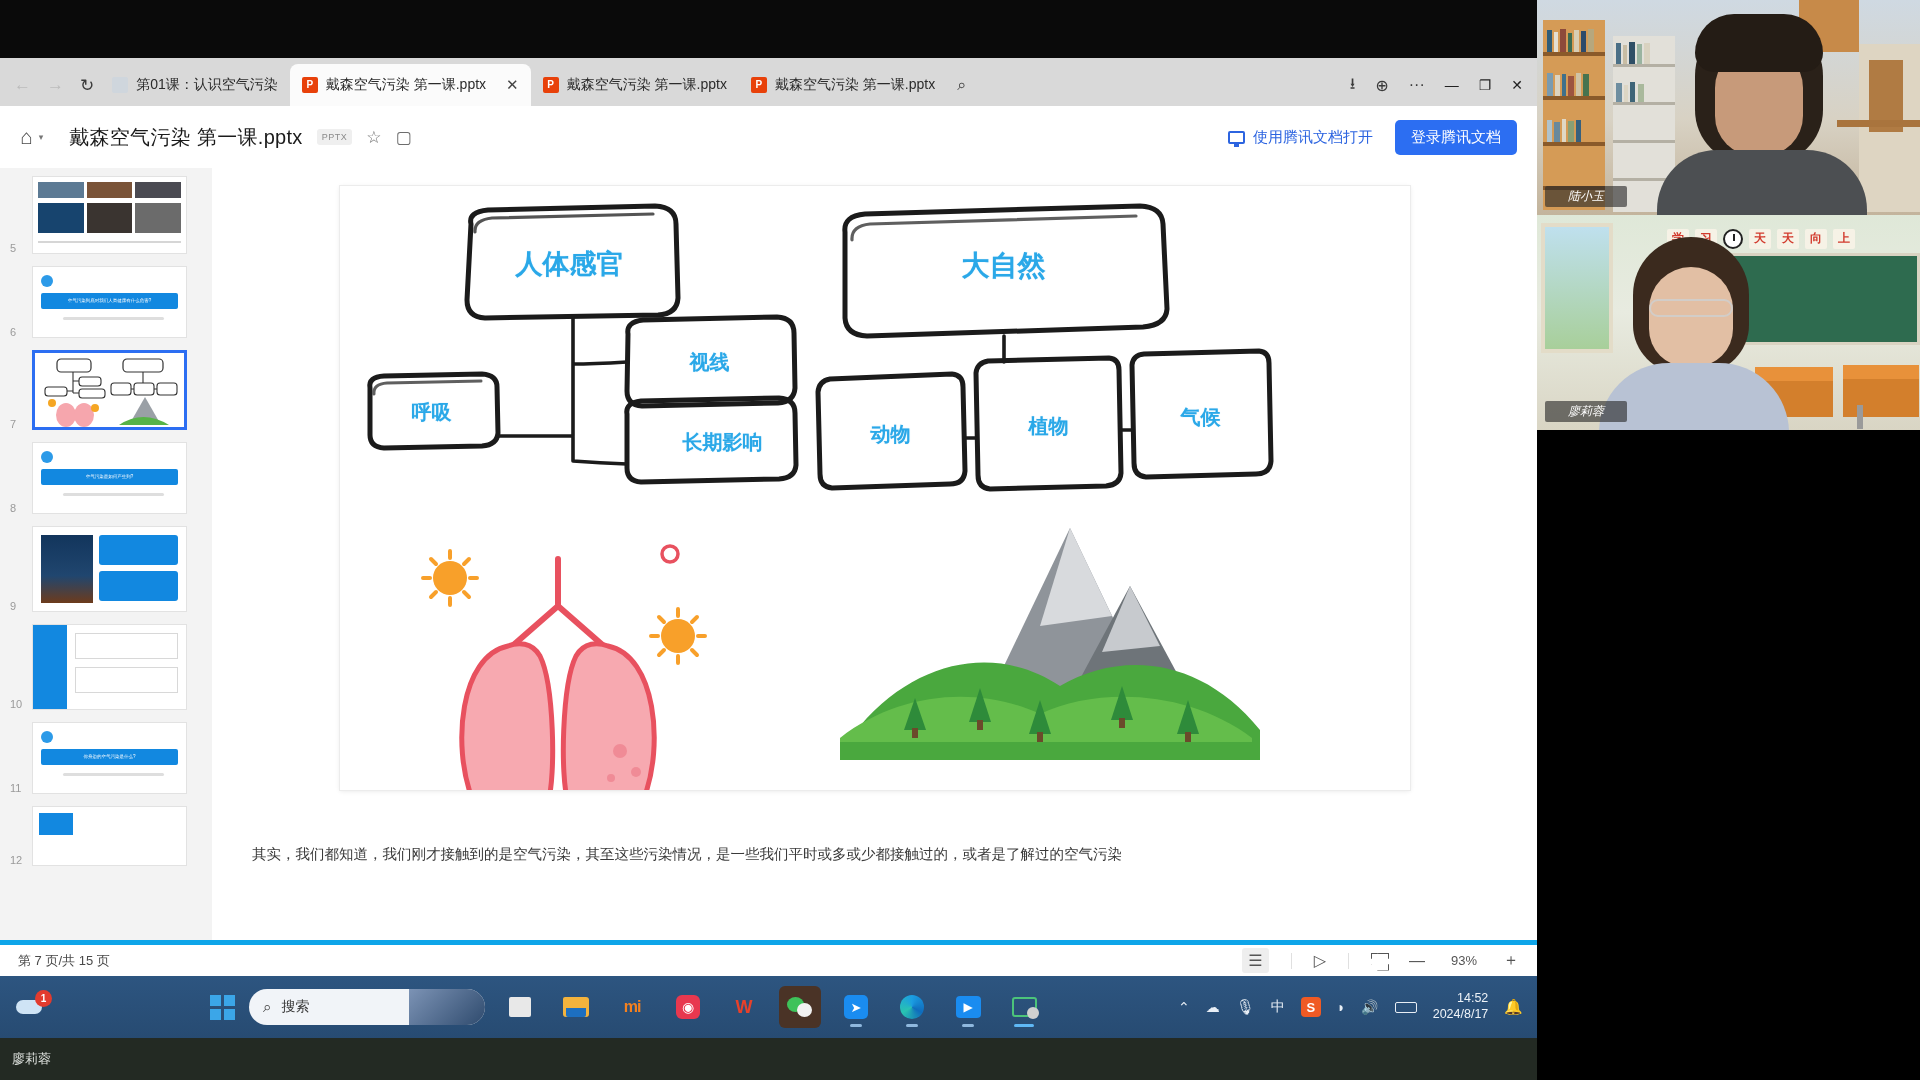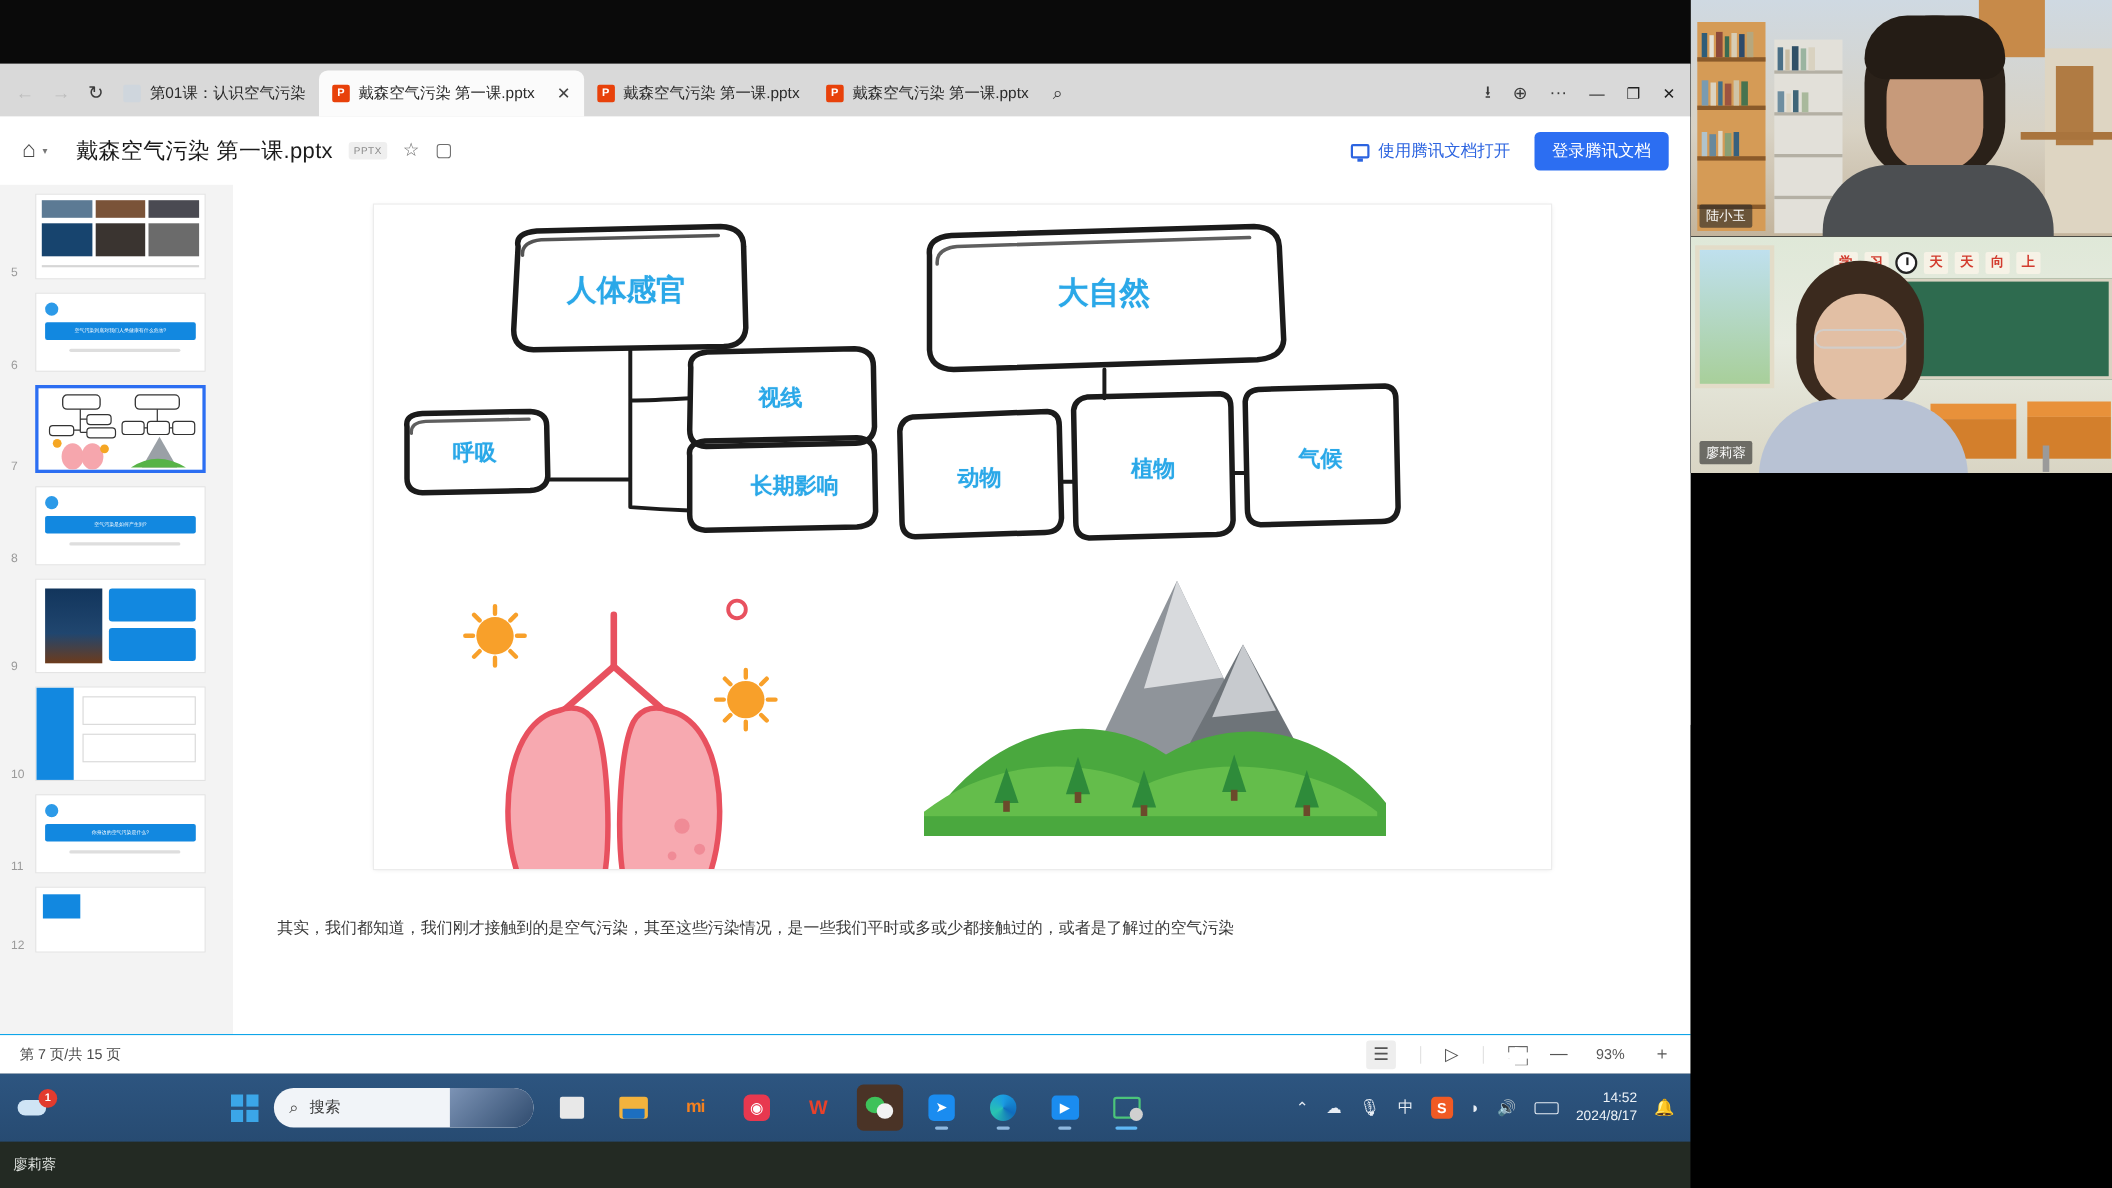--- a/index.html
+++ b/index.html
@@ -135,26 +135,26 @@
   }
 
   
   .notes-pane {
     position: absolute; left: 212px; top: 818px; width: 1325px; height: 122px;
     background: #fff; padding: 14px 36px 0 40px; overflow: hidden;
   }
   .notes-pane p {
     font-size: 14.5px; color: #3a3a3a; line-height: 1.75;
   }
-  .notes-pane p.second { margin-top: 0; }
+  .notes-pane p.second { margin-top: 10px; }
 
   
   .status-bar {
     position: absolute; left: 0; top: 940px; width: 1537px; height: 36px;
-    background: #fff; border-top: 1px solid #0ea5e9;
+    background: #fff; border-top: 5px solid #0ea5e9;
     display: flex; align-items: center; padding: 0 18px;
     font-size: 13px; color: #4a4a4a;
   }
   .status-right { margin-left: auto; display: flex; align-items: center; gap: 22px; color: #555; }
   .status-right .sep { width: 1px; height: 16px; background: #e0e0e0; }
   .zoom-val { font-size: 13px; min-width: 34px; text-align: center; }
   .icon-btn { font-size: 16px; color: #555; }
   .fitbtn {
     width: 16px; height: 16px; position: relative; display: inline-block;
   }
@@ -227,21 +227,21 @@
 
   
   .video-col {
     position: absolute; left: 1537px; top: 0; width: 383px; height: 1080px;
     background: #000;
   }
   .video-tile { position: relative; width: 383px; overflow: hidden; background: #000; }
   .video-name {
     position: absolute; left: 8px; bottom: 8px; z-index: 5;
     background: rgba(40,40,40,.62); color: #fff; font-size: 12px;
-    padding: 2px 6px; border-radius: 2px; white-space: nowrap;
+    padding: 2px 23px; border-radius: 2px; white-space: nowrap; font-style: italic;
   }
   .vid-scene { position: absolute; inset: 0; }
 
   
   .t1-bg { position:absolute; inset:0; background: linear-gradient(180deg,#cfd9e2 0%,#d8d2c4 55%,#c3b49c 100%); }
   .t1-shelf { position:absolute; background:#b9793f; }
   .t1-books { position:absolute; }
   .t1-books i { display:block; position:absolute; bottom:0; }
   .t1-person-head {
     position:absolute; left: 158px; top: 14px; width: 128px; height: 150px;

